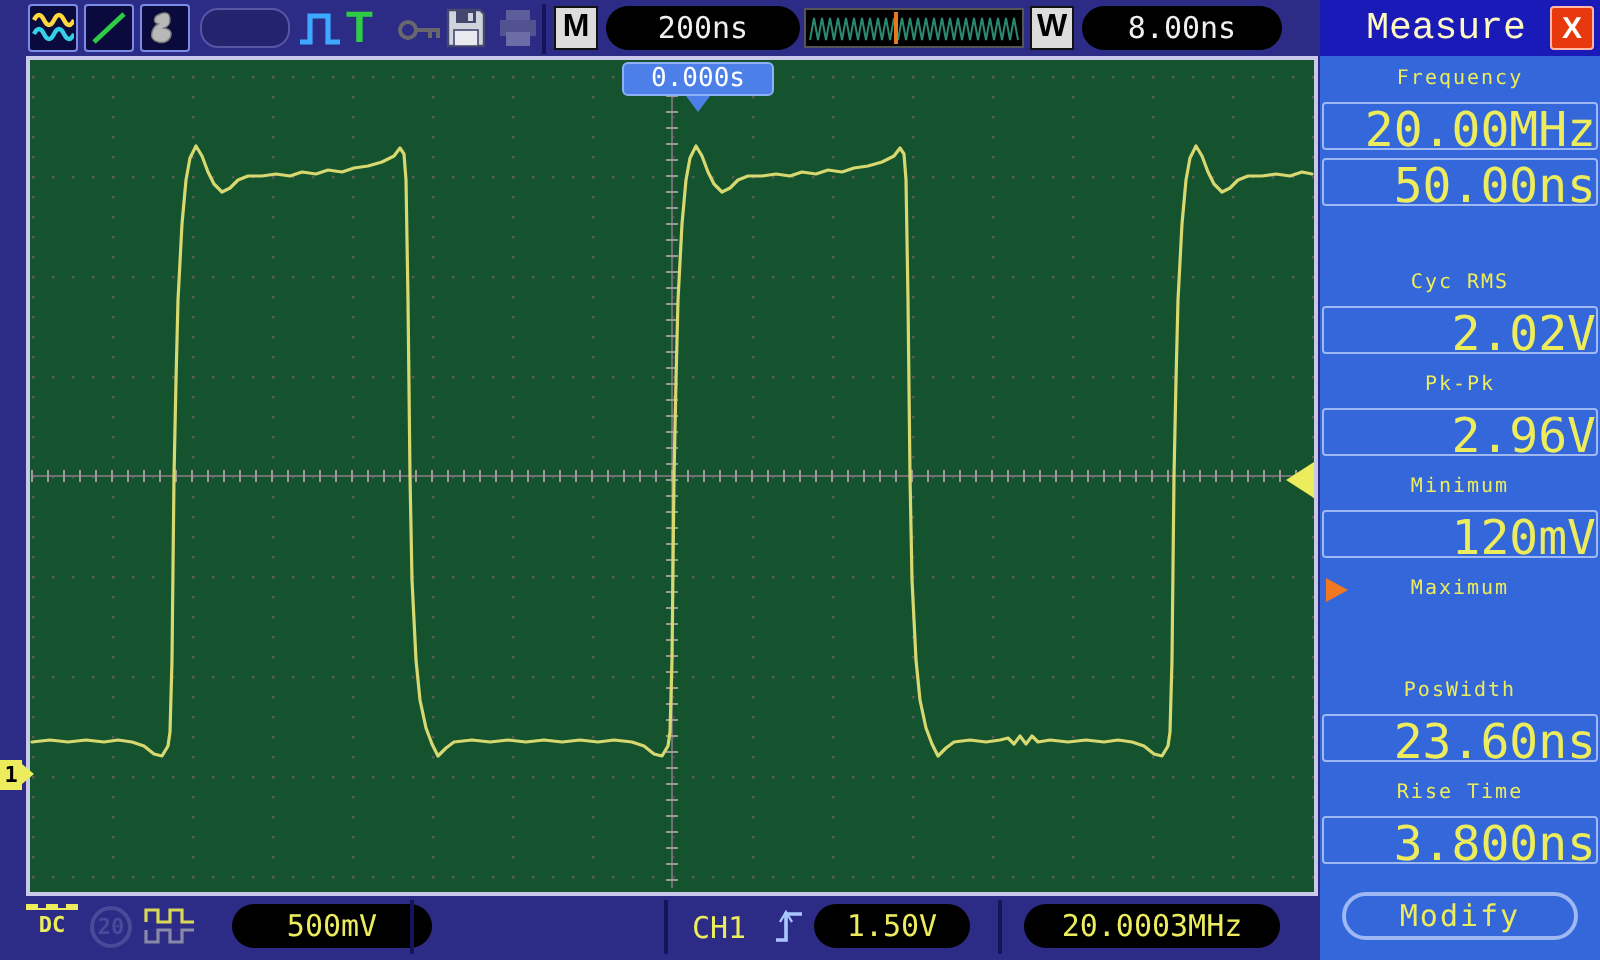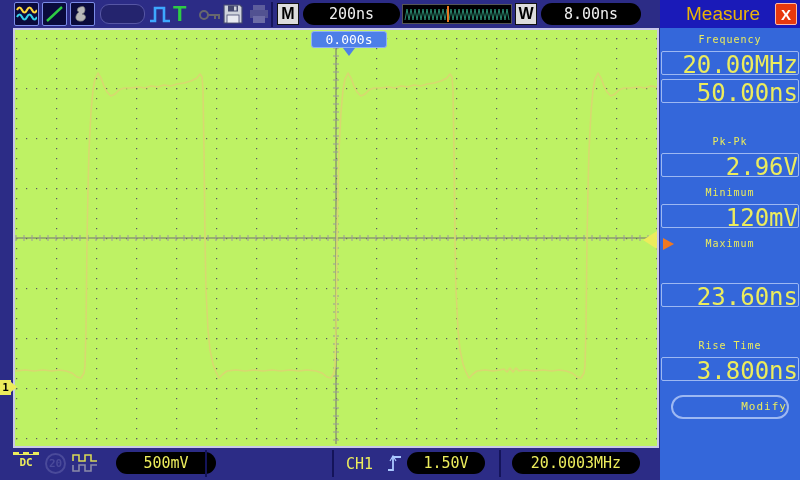--- a/index.html
+++ b/index.html
@@ -25,49 +25,49 @@
   .pill{height:22px;top:3px;background:var(--pill-bg);border-radius:11px;
     display:flex;align-items:center;justify-content:center;font-size:15px;}
   .pill.white{color:var(--white-text);}
   .pill.yellow{color:var(--accent-yellow);}
   .t-icon{font-family:"Liberation Sans",sans-serif;font-weight:bold;font-size:22px;color:#2ecc44;line-height:25px;}
   .dim{opacity:.45;}
   .vdivider{width:2px;background:#14145a;}
   .preview{left:402px;top:4px;width:110px;height:20px;background:#000;border:1px solid #555;}
   
   .display{position:absolute;left:13px;top:28px;width:646px;height:420px;
-    background:#bef264;border:2px solid var(--display-border);}
+    background:#14532d;border:2px solid var(--display-border);}
   .display svg{position:absolute;left:0;top:0;width:642px;height:416px;}
   .trigpos-tab{position:absolute;left:296px;top:1px;width:76px;height:17px;background:#4d7fe8;
     border:1px solid #8fb0f4;border-radius:3px;color:#fff;font-size:13px;text-align:center;line-height:15px;z-index:5;}
   .trigpos-tab::after{content:"";position:absolute;left:31px;top:16px;border-left:6px solid transparent;
     border-right:6px solid transparent;border-top:8px solid #4d7fe8;}
   .trig-arrow{position:absolute;left:628px;top:201px;width:0;height:0;z-index:4;
     border-top:9px solid transparent;border-bottom:9px solid transparent;border-right:14px solid var(--accent-yellow);}
   .ch-marker{position:absolute;left:0px;top:380px;width:11px;height:15px;background:var(--accent-yellow);
     color:#000;font-size:11px;font-weight:bold;text-align:center;line-height:15px;z-index:5;}
   .ch-marker::after{content:"";position:absolute;left:11px;top:2px;border-top:5.5px solid transparent;
     border-bottom:5.5px solid transparent;border-left:6px solid var(--accent-yellow);}
   
   .rightpanel{position:absolute;left:660px;top:0;width:140px;height:480px;background:var(--panel-bg);}
   .panel-title{position:relative;height:28px;background:var(--panel-title-bg);
     display:flex;align-items:center;justify-content:center;}
-  .panel-title span{color:#eab308;font-family:Liberation Sans, sans-serif;font-size:19px;margin-right:14px;}
+  .panel-title span{color:#fef9c3;font-family:Liberation Mono, monospace;font-size:19px;margin-right:14px;}
   .close-btn{position:absolute;right:3px;top:3px;width:22px;height:22px;background:var(--close-red);
     border:1px solid #ffb9a6;border-radius:2px;color:#fff;font-weight:bold;font-size:15px;
     display:flex;align-items:center;justify-content:center;font-family:"Liberation Sans",sans-serif;}
   .m-item{height:51px;}
   .m-label{position:relative;height:23px;color:var(--accent-yellow);font-size:10px;letter-spacing:1px;
     text-align:center;line-height:24px;}
   .sel-arrow{position:absolute;left:3px;top:6px;width:0;height:0;border-top:6px solid transparent;
     border-bottom:6px solid transparent;border-left:11px solid var(--selected-orange);}
   .m-value{height:24px;margin:0 1px;border:1px solid var(--box-border);border-radius:2px;
     color:var(--accent-yellow);font-size:24px;text-align:right;line-height:26px;}
   .modify-btn{width:118px;height:24px;margin:10px auto 0;border:2px solid var(--box-border);border-radius:12px;
-    color:var(--accent-yellow);font-size:11px;text-align:right;line-height:20px;letter-spacing:1px;}
+    color:var(--accent-yellow);font-size:15px;text-align:center;line-height:20px;letter-spacing:1px;}
   
   .bottombar{position:absolute;left:0;top:447px;width:660px;height:33px;}
   .bb-item{position:absolute;}
   .dc-icon{left:13px;top:5px;width:26px;color:var(--accent-yellow);font-size:11px;font-weight:bold;
     text-align:center;line-height:11px;}
   .dc-dash{border-top:2px dashed var(--accent-yellow);margin-bottom:2px;height:3px;border-bottom:1px solid var(--accent-yellow);}
   .bw-icon{left:45px;top:6px;width:21px;height:21px;border:2px solid #4a4a9a;border-radius:50%;
     color:#4a4a9a;font-size:11px;font-weight:bold;text-align:center;line-height:17px;}
   .ch-label{left:346px;top:8px;color:var(--accent-yellow);font-size:15px;}
   .freq-pill{left:512px;top:5px;width:128px;}
@@ -1571,34 +1571,39 @@
     </div>
 
     <div class="m-item">
       <div class="m-label">Frequency</div>
       <div class="m-value">20.00MHz</div>
     </div>
     <div class="m-item">
       <div class="m-value">50.00ns</div>
     </div>
     <div class="m-item">
+      <div class="m-label">Cyc RMS</div>
+      <div class="m-value">2.02V</div>
+    </div>
+    <div class="m-item">
       <div class="m-label">Pk-Pk</div>
       <div class="m-value">2.96V</div>
     </div>
     <div class="m-item">
       <div class="m-label">Minimum</div>
       <div class="m-value">120mV</div>
     </div>
     <div class="m-item">
       <div class="m-label">
         <span class="sel-arrow"></span>
         <span>Maximum</span>
       </div>
     </div>
     <div class="m-item">
+      <div class="m-label">PosWidth</div>
       <div class="m-value">23.60ns</div>
     </div>
     <div class="m-item">
       <div class="m-label">Rise Time</div>
       <div class="m-value">3.800ns</div>
     </div>
 
     <div class="modify-btn">Modify</div>
   </div>
 

